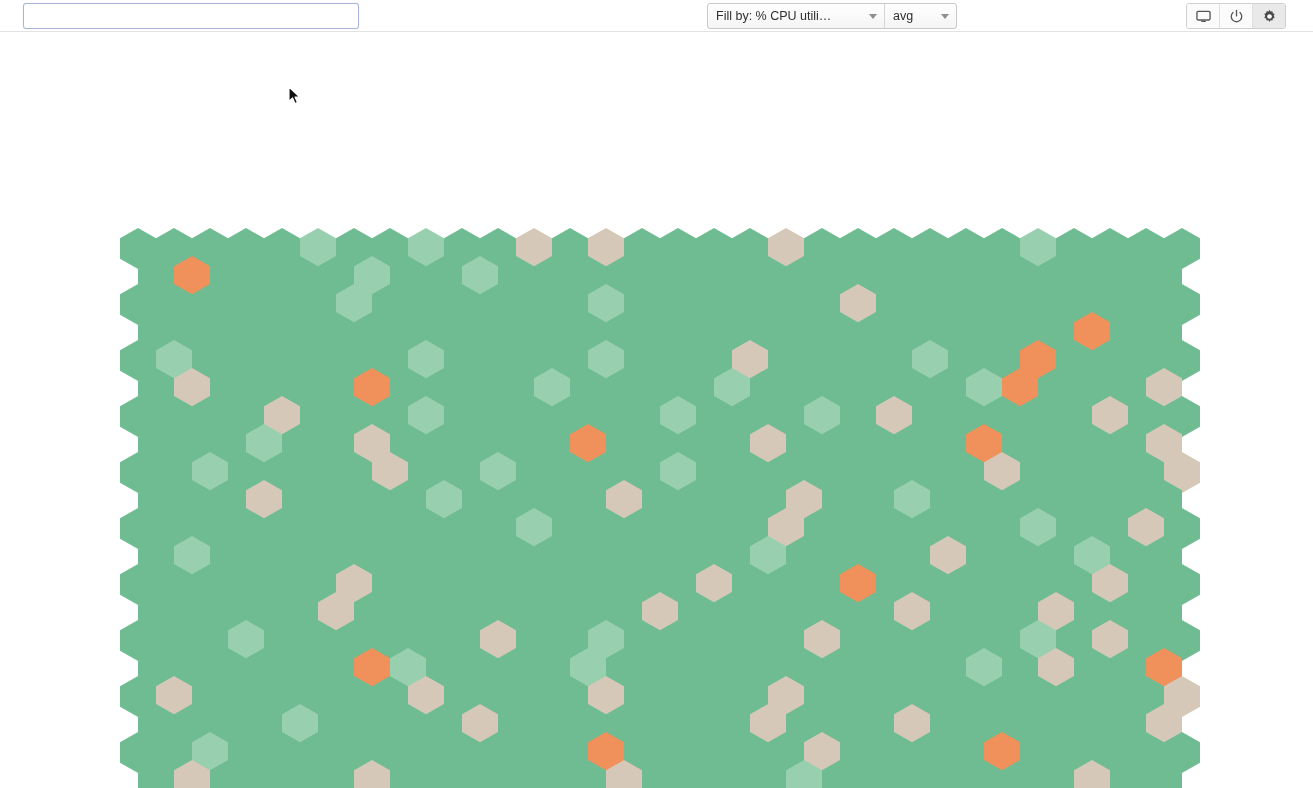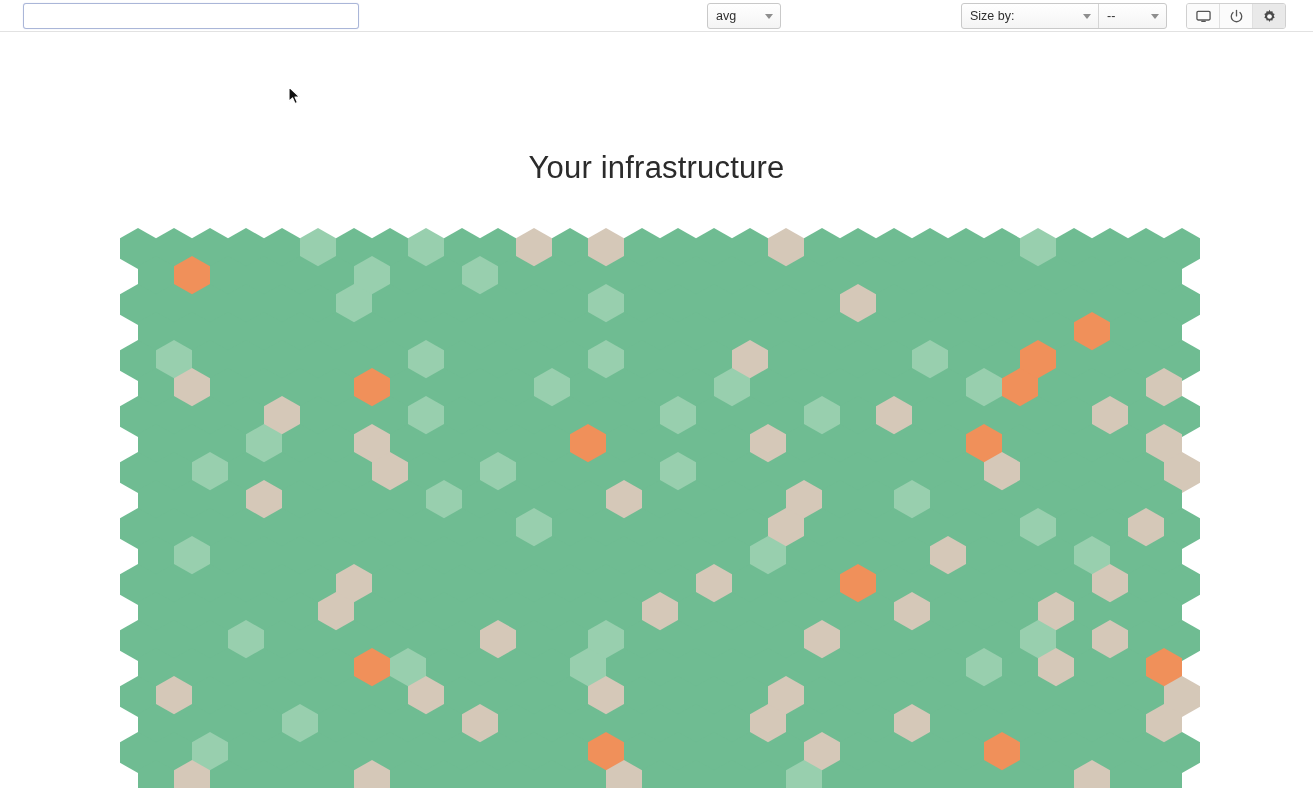--- a/index.html
+++ b/index.html
@@ -188,36 +188,30 @@
 <body>
 
 <div id="app">
 
   <div class="toolbar">
 
     <input class="tb-input search-input" placeholder="" style="">
 
 
     <div class="sel-group g1">
+      <div class="sel sel-fill">
+        <span>Fill by: % CPU utili…</span>
+        <span class="caret"></span>
+      </div>
       <div class="sel sel-agg">
         <span>avg</span>
         <span class="caret"></span>
       </div>
     </div>
 
-    <div class="sel-group g2">
-      <div class="sel sel-size">
-        <span>Size by:</span>
-        <span class="caret"></span>
-      </div>
-      <div class="sel sel-sizev">
-        <span>--</span>
-        <span class="caret"></span>
-      </div>
-    </div>
 
     <div class="icon-group">
       <div class="icon-btn">
         <span>
           <svg width="15" height="15" viewBox="0 0 16 16">
             <rect x="1" y="2.5" width="14" height="9.2" rx="1.2" fill="none" stroke="#555" stroke-width="1.4"></rect>
             <rect x="5.6" y="12.4" width="4.8" height="1.5" rx="0.4" fill="#555"></rect>
           </svg>
         </span>
       </div>
@@ -234,21 +228,20 @@
           <svg width="15" height="15" viewBox="0 0 16 16">
             <path fill="#4a4a4a" d="M8 0.8l1 1.9 2.1-.4.5 2.1 1.9 1-1 1.9 1 1.9-1.9 1-.5 2.1-2.1-.4-1 1.9-1-1.9-2.1.4-.5-2.1-1.9-1 1-1.9-1-1.9 1.9-1 .5-2.1 2.1.4z"></path>
             <circle cx="8" cy="8" r="2.5" fill="#fbfbfb"></circle>
           </svg>
         </span>
       </div>
     </div>
 
   </div>
 
-  <div class="page-title">Your infrastructure</div>
 
   <div class="hexmap-wrap">
     <div class="hexmap" id="hexmap">
         <div class="hex" style="left: 120px; top: 6px; background: rgb(111, 188, 146);"></div>
         <div class="hex" style="left: 156px; top: 6px; background: rgb(111, 188, 146);"></div>
         <div class="hex" style="left: 192px; top: 6px; background: rgb(111, 188, 146);"></div>
         <div class="hex" style="left: 228px; top: 6px; background: rgb(111, 188, 146);"></div>
         <div class="hex" style="left: 264px; top: 6px; background: rgb(111, 188, 146);"></div>
         <div class="hex" style="left: 300px; top: 6px; background: rgb(152, 207, 174);"></div>
         <div class="hex" style="left: 336px; top: 6px; background: rgb(111, 188, 146);"></div>

